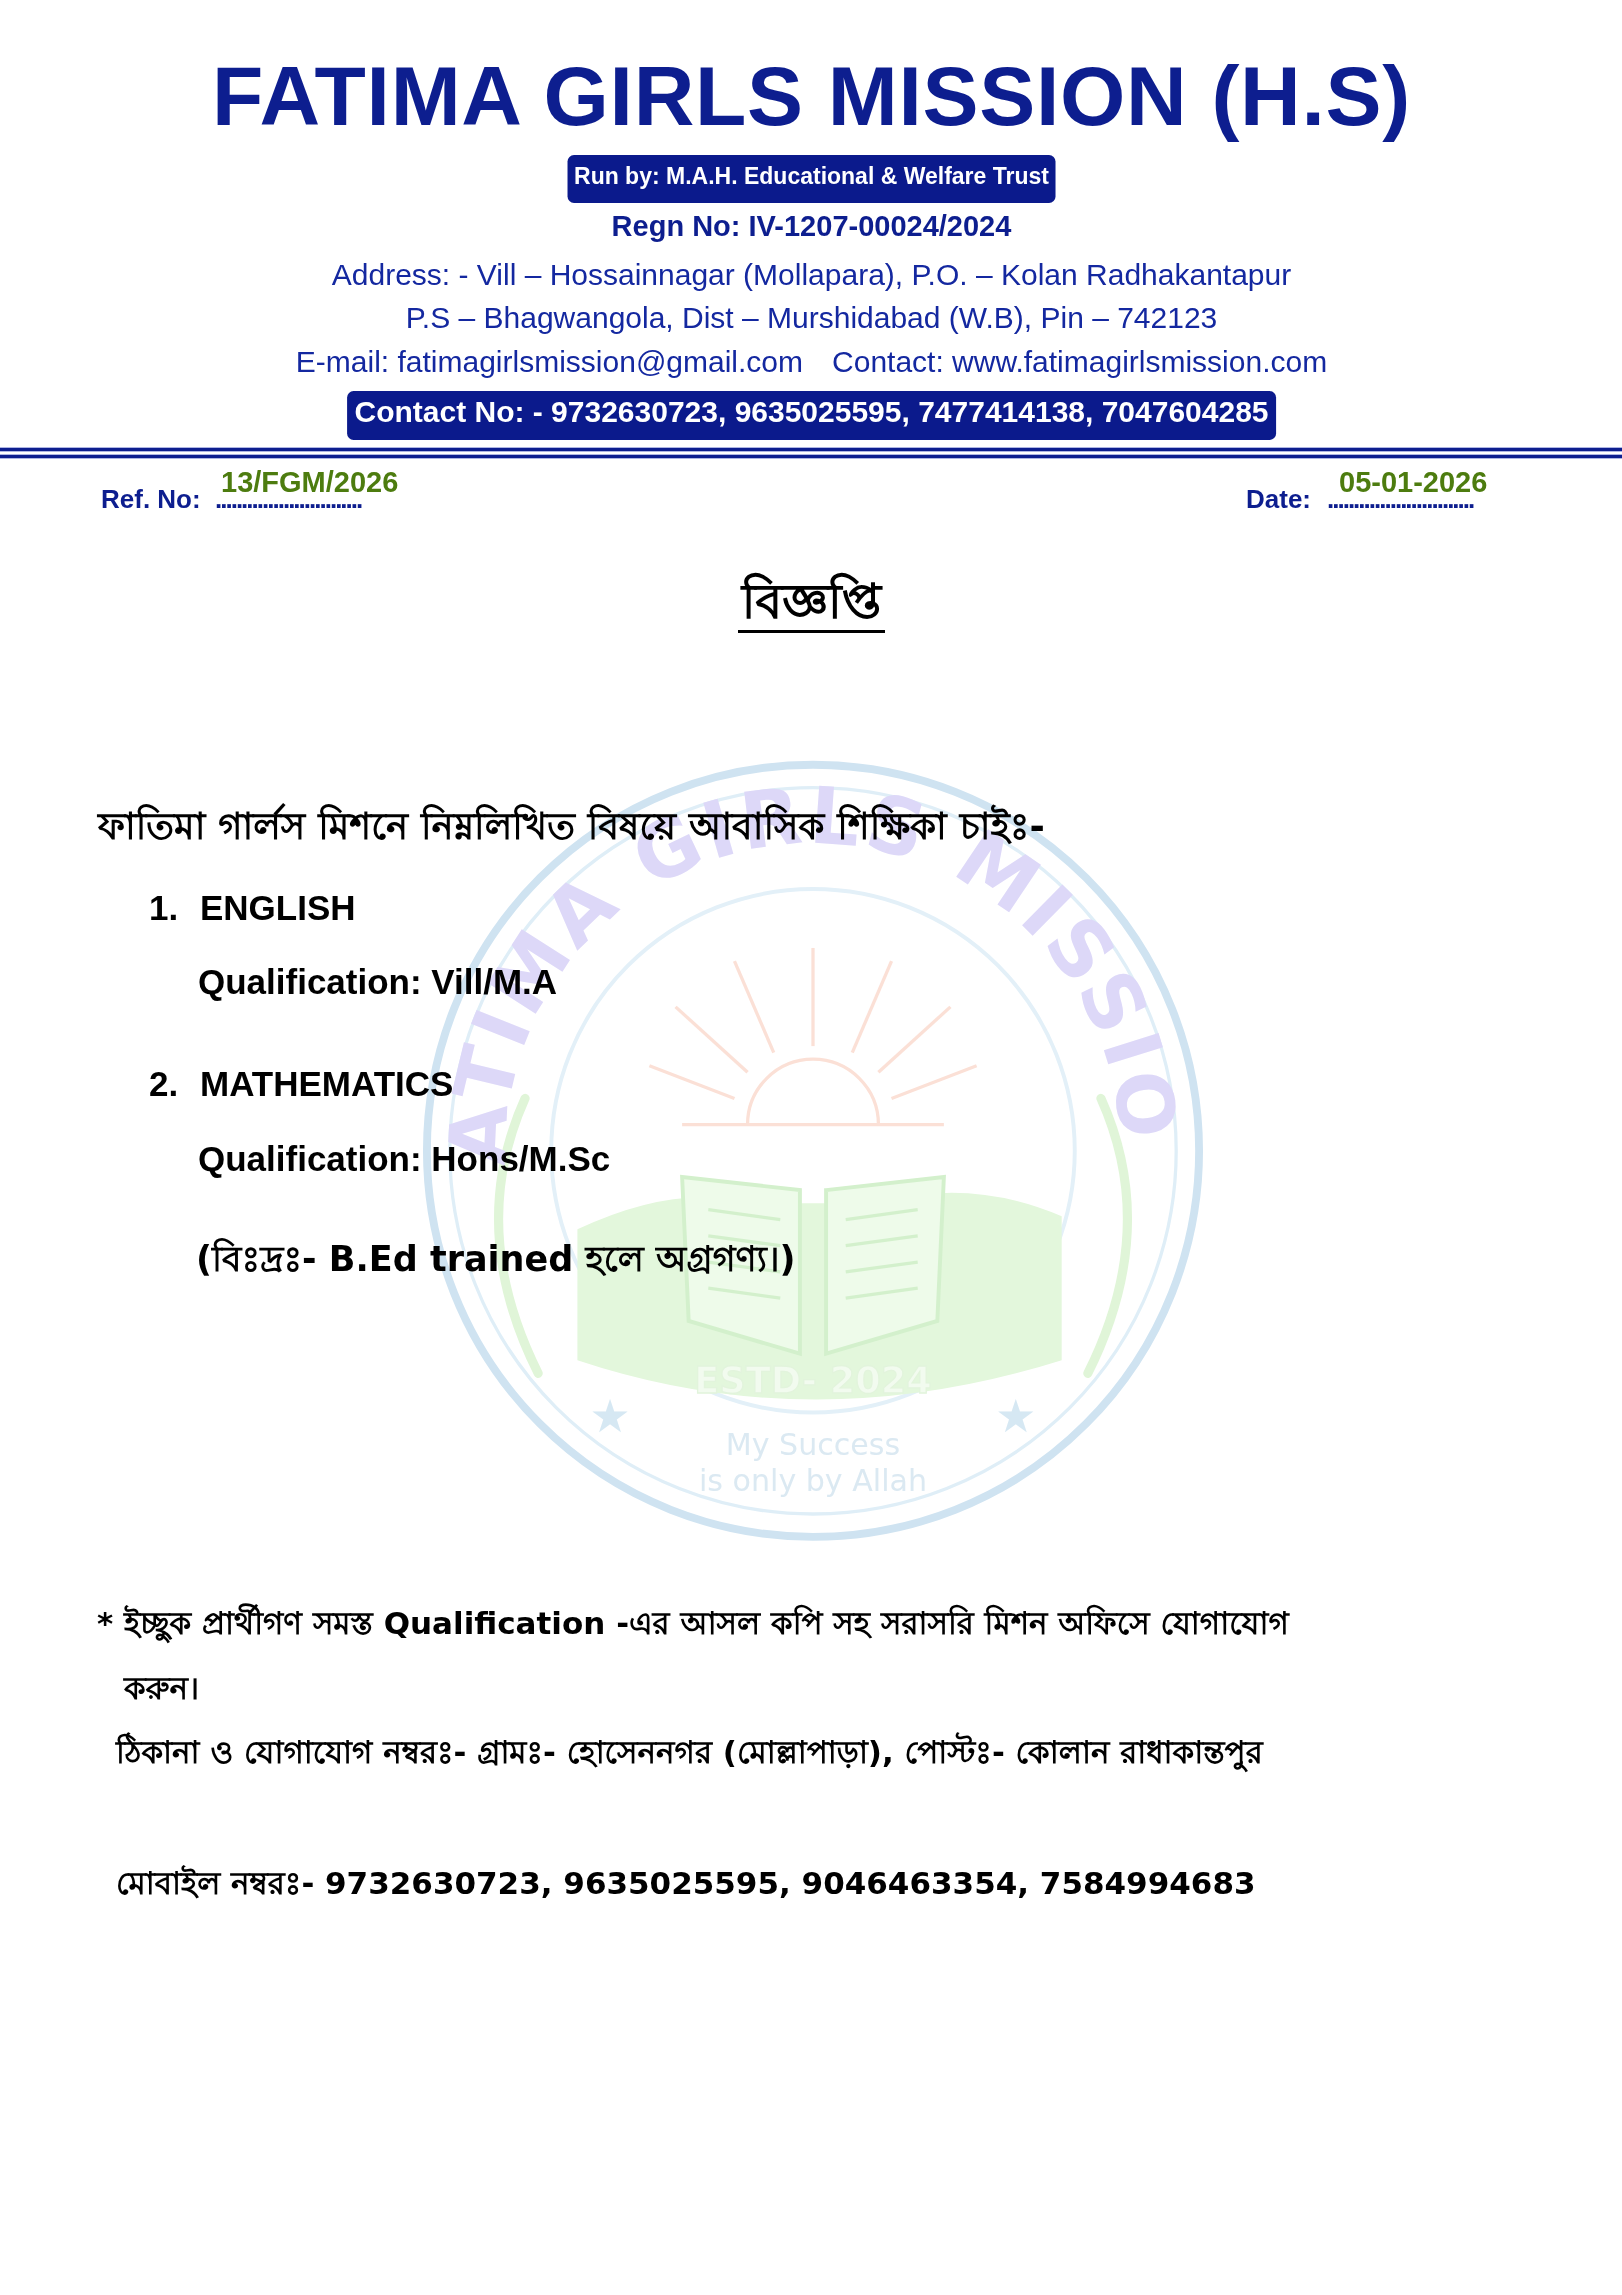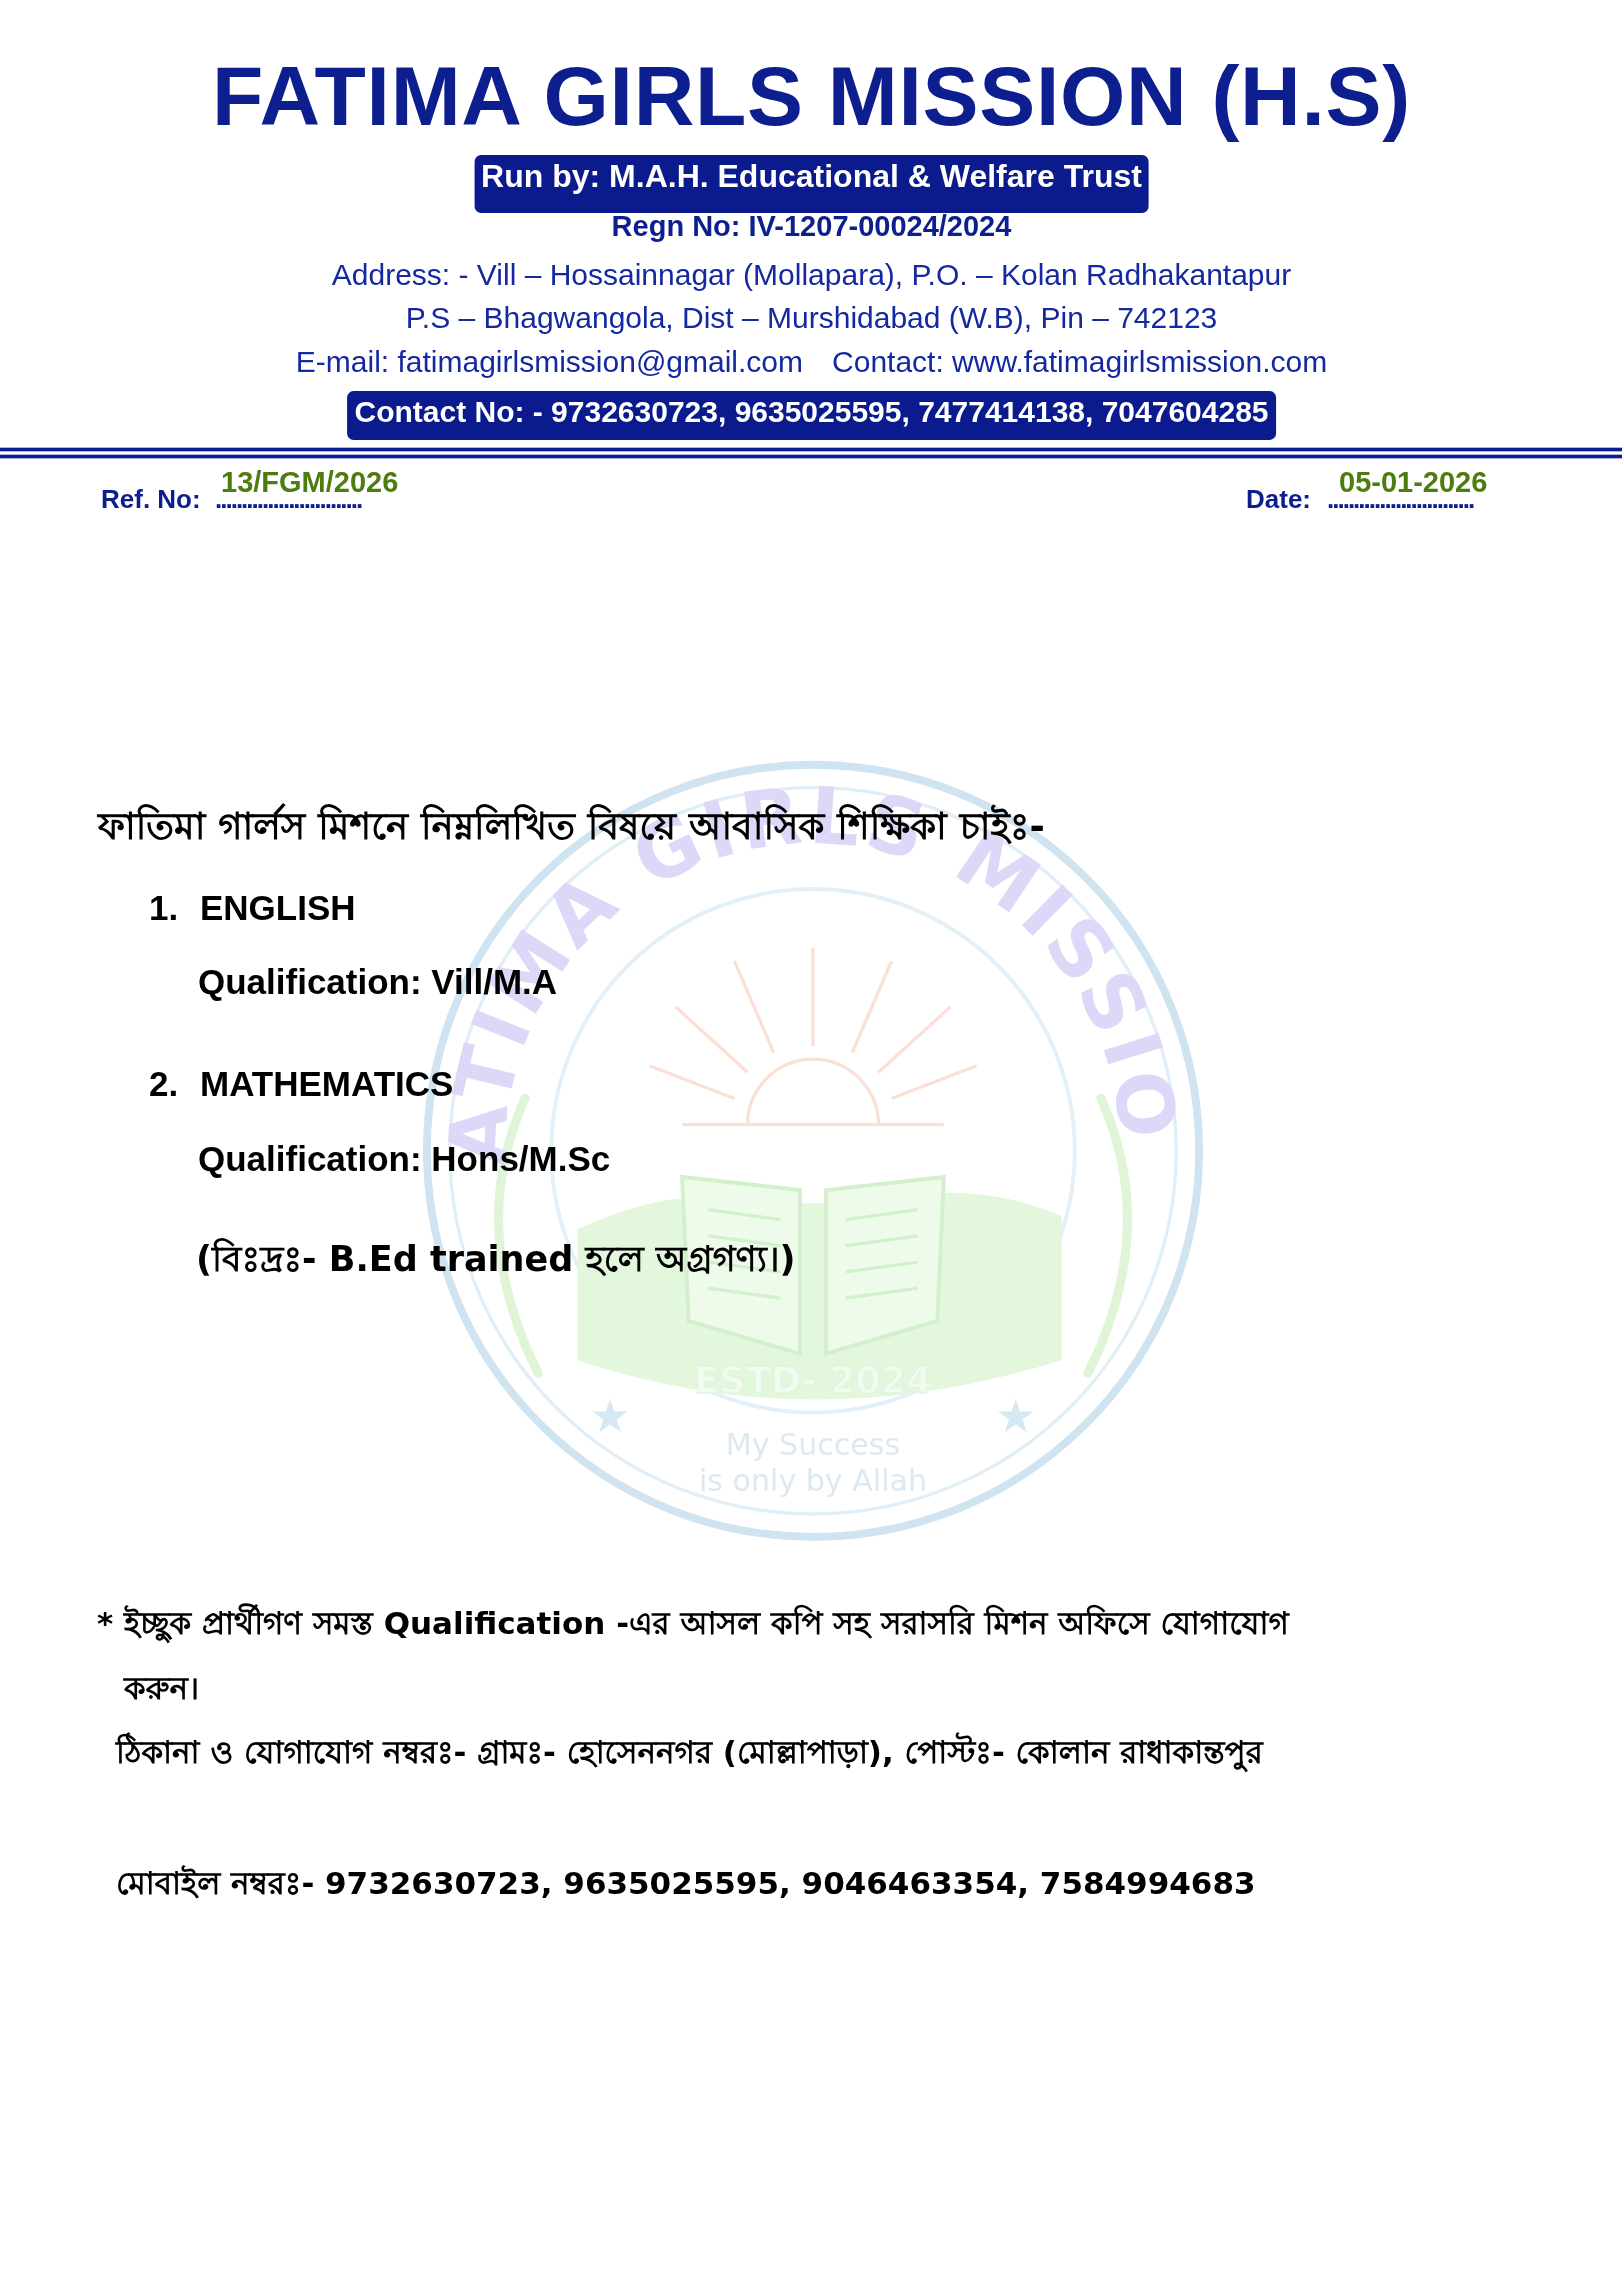--- a/index.html
+++ b/index.html
@@ -40,24 +40,24 @@
       transform: translateX(-50%);
       background: #0b1a8c;
       color: #ffffff;
       font-weight: 700;
       border-radius: 6.5px;
       white-space: nowrap;
       text-align: center;
     }
     .pill-trust {
       top: 155px;
-      height: 58px;
+      height: 48px;
       line-height: 42px;
       padding: 0 7px;
-      font-size: 32px;
+      font-size: 23px;
     }
     .regn {
       position: absolute;
       left: 0; right: 0;
       top: 207px;
       text-align: center;
       font-weight: 700;
       font-size: 29px;
       line-height: 39px;
       color: #0d1e8f;
@@ -275,20 +275,23 @@
   <div class="rule rule-2"></div>
 
   <div class="meta-label ref-label">Ref. No:</div>
   <div class="meta-dots ref-dots">............................</div>
   <div class="meta-value ref-value">13/FGM/2026</div>
 
   <div class="meta-label date-label">Date:</div>
   <div class="meta-dots date-dots">............................</div>
   <div class="meta-value date-value">05-01-2026</div>
 
+  <div class="notice-title">
+    <span>বিজ্ঞপ্তি</span>
+  </div>
 
   <div class="intro">ফাতিমা গার্লস মিশনে নিম্নলিখিত বিষয়ে আবাসিক শিক্ষিকা চাইঃ-</div>
 
   <div class="subject subj-1">
     <span class="num">1.</span><span>ENGLISH</span>
   </div>
   <div class="subject qual-1">Qualification: Vill/M.A</div>
 
   <div class="subject subj-2">
     <span class="num">2.</span><span>MATHEMATICS</span>

